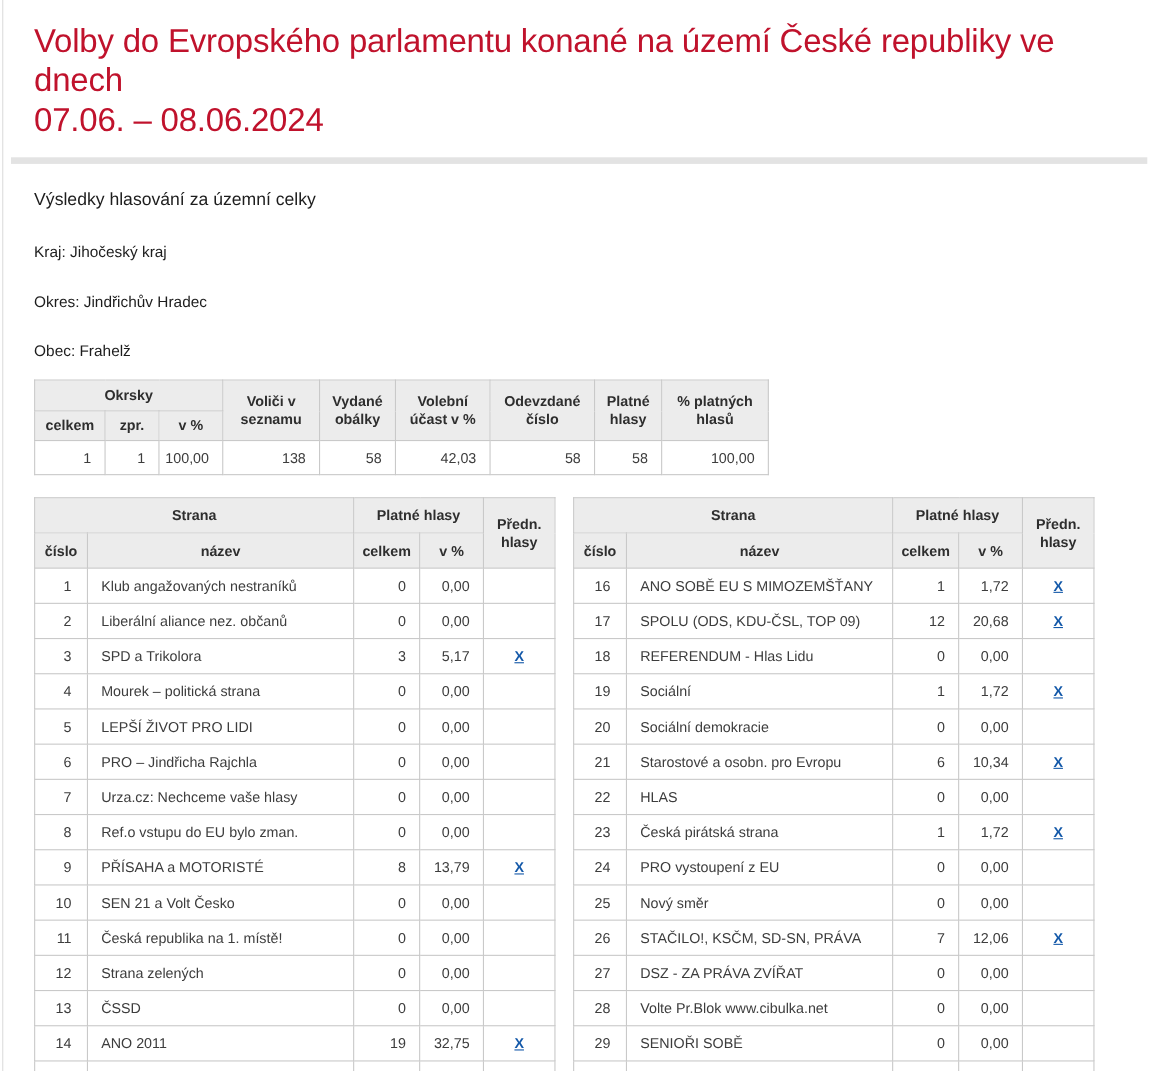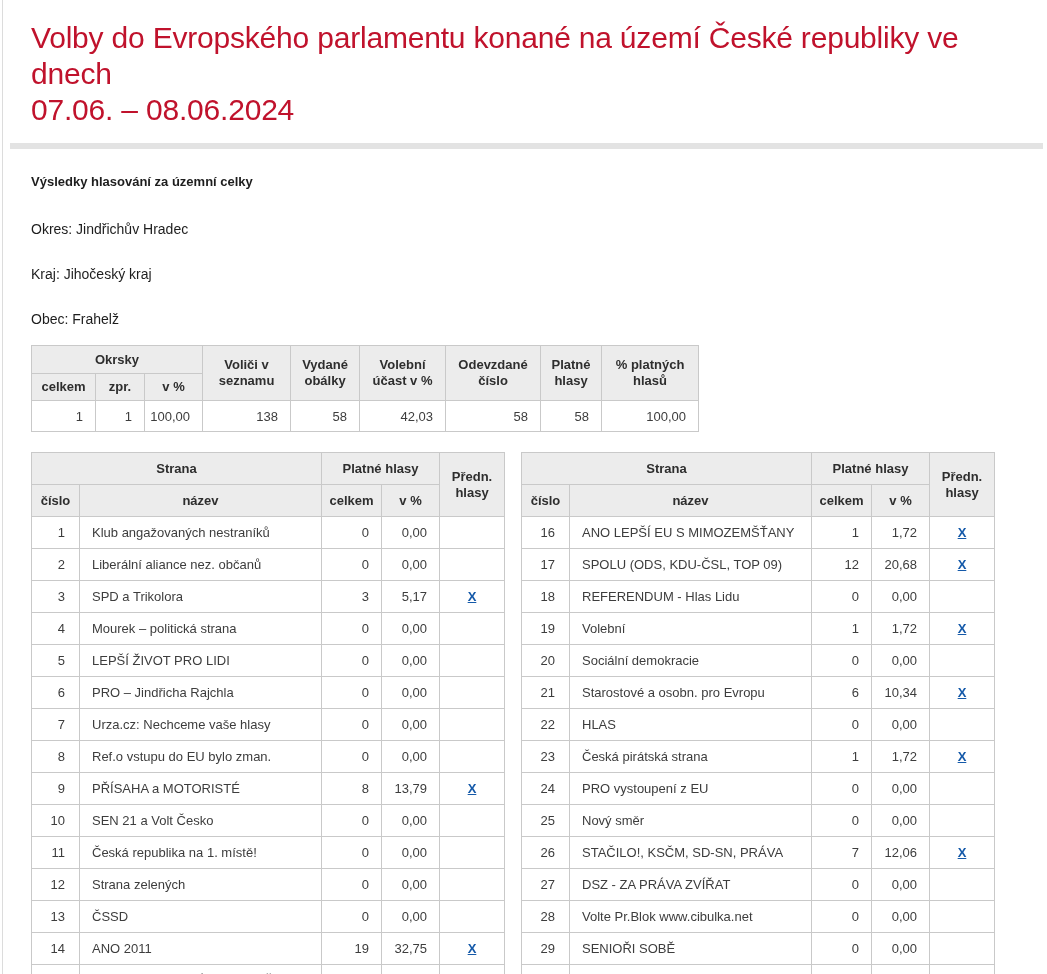--- a/index.html
+++ b/index.html
@@ -29,23 +29,23 @@
     color: #c0122c;
     white-space: pre-line;
   }
   .divider {
     height: 6px;
     background: #e3e3e3;
     margin: 15px -4px 0 -21px;
   }
   h2.subtitle {
     margin: 22px 0 0 0;
-    font-size: 13px;
+    font-size: 16px;
     line-height: 22px;
-    font-weight: 700;
+    font-weight: 400;
     color: #1d1d1d;
   }
   p.loc {
     margin: 28px 0 0 0;
     font-size: 14px;
     line-height: 17px;
     color: #1d1d1d;
   }
 
   table { border-collapse: collapse; table-layout: fixed; font-size: 13px; color: #3d3d3d; }
@@ -90,22 +90,22 @@
 
 <div class="page">
 
   <h1 class="title">Volby do Evropského parlamentu konané na území České republiky ve dnech
 07.06. – 08.06.2024</h1>
 
   <div class="divider"></div>
 
   <h2 class="subtitle">Výsledky hlasování za územní celky</h2>
 
+  <p class="loc">Kraj: Jihočeský kraj</p>
   <p class="loc">Okres: Jindřichův Hradec</p>
-  <p class="loc">Kraj: Jihočeský kraj</p>
   <p class="loc">Obec: Frahelž</p>
 
   <table class="summary">
     <colgroup>
       <col style="width:64px">
         <col style="width:49px">
         <col style="width:58px">
       <col style="width:88px">
         <col style="width:69px">
         <col style="width:86px">
@@ -293,42 +293,42 @@
         <tr>
           <th>číslo</th>
           <th>název</th>
           <th>celkem</th>
           <th>v %</th>
         </tr>
       </thead>
       <tbody>
           <tr>
             <td class="c-num">16</td>
-            <td class="c-name">ANO LEPŠÍ EU S MIMOZEMŠŤANY</td>
+            <td class="c-name">ANO SOBĚ EU S MIMOZEMŠŤANY</td>
             <td class="c-votes">1</td>
             <td class="c-pct">1,72</td>
             <td class="c-pref"><a href="#" class="xlink">X</a></td>
           </tr>
           <tr>
             <td class="c-num">17</td>
             <td class="c-name">SPOLU (ODS, KDU-ČSL, TOP 09)</td>
             <td class="c-votes">12</td>
             <td class="c-pct">20,68</td>
             <td class="c-pref"><a href="#" class="xlink">X</a></td>
           </tr>
           <tr>
             <td class="c-num">18</td>
             <td class="c-name">REFERENDUM - Hlas Lidu</td>
             <td class="c-votes">0</td>
             <td class="c-pct">0,00</td>
             <td class="c-pref"></td>
           </tr>
           <tr>
             <td class="c-num">19</td>
-            <td class="c-name">Volební</td>
+            <td class="c-name">Sociální</td>
             <td class="c-votes">1</td>
             <td class="c-pct">1,72</td>
             <td class="c-pref"><a href="#" class="xlink">X</a></td>
           </tr>
           <tr>
             <td class="c-num">20</td>
             <td class="c-name">Sociální demokracie</td>
             <td class="c-votes">0</td>
             <td class="c-pct">0,00</td>
             <td class="c-pref"></td>

